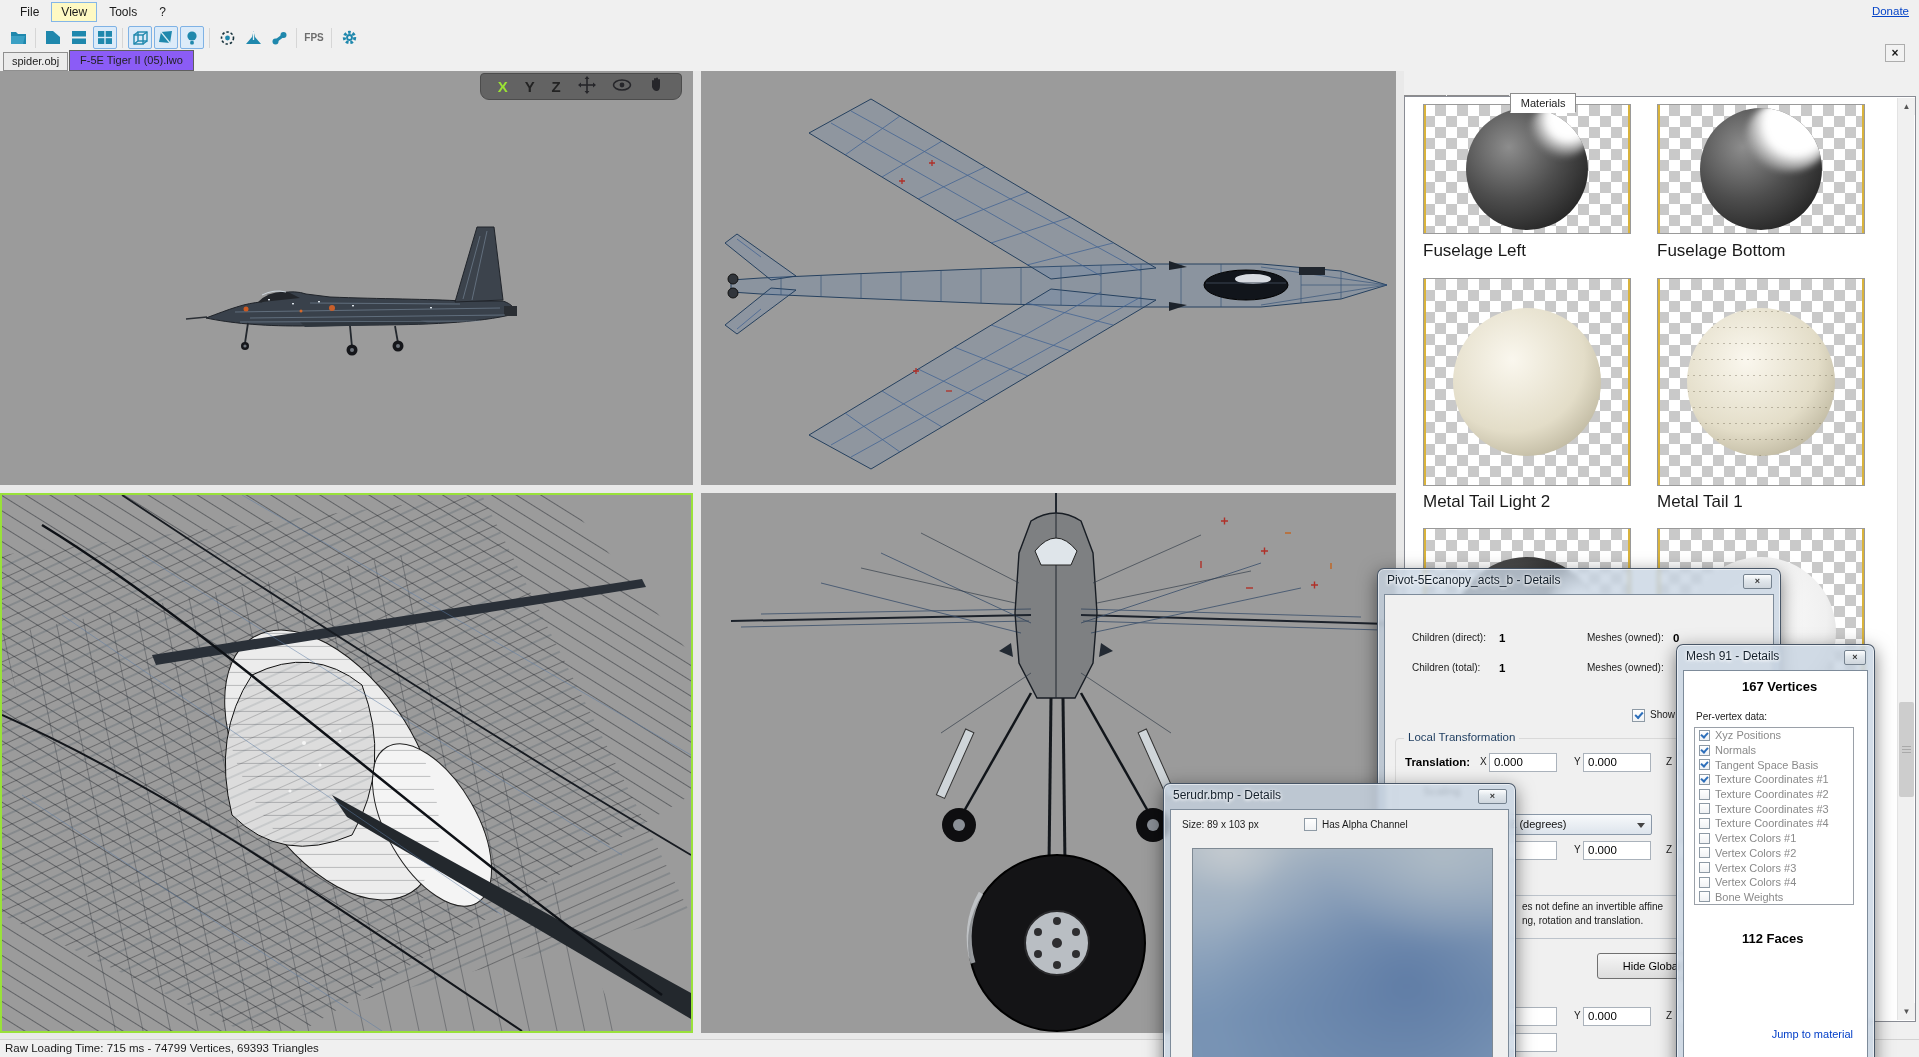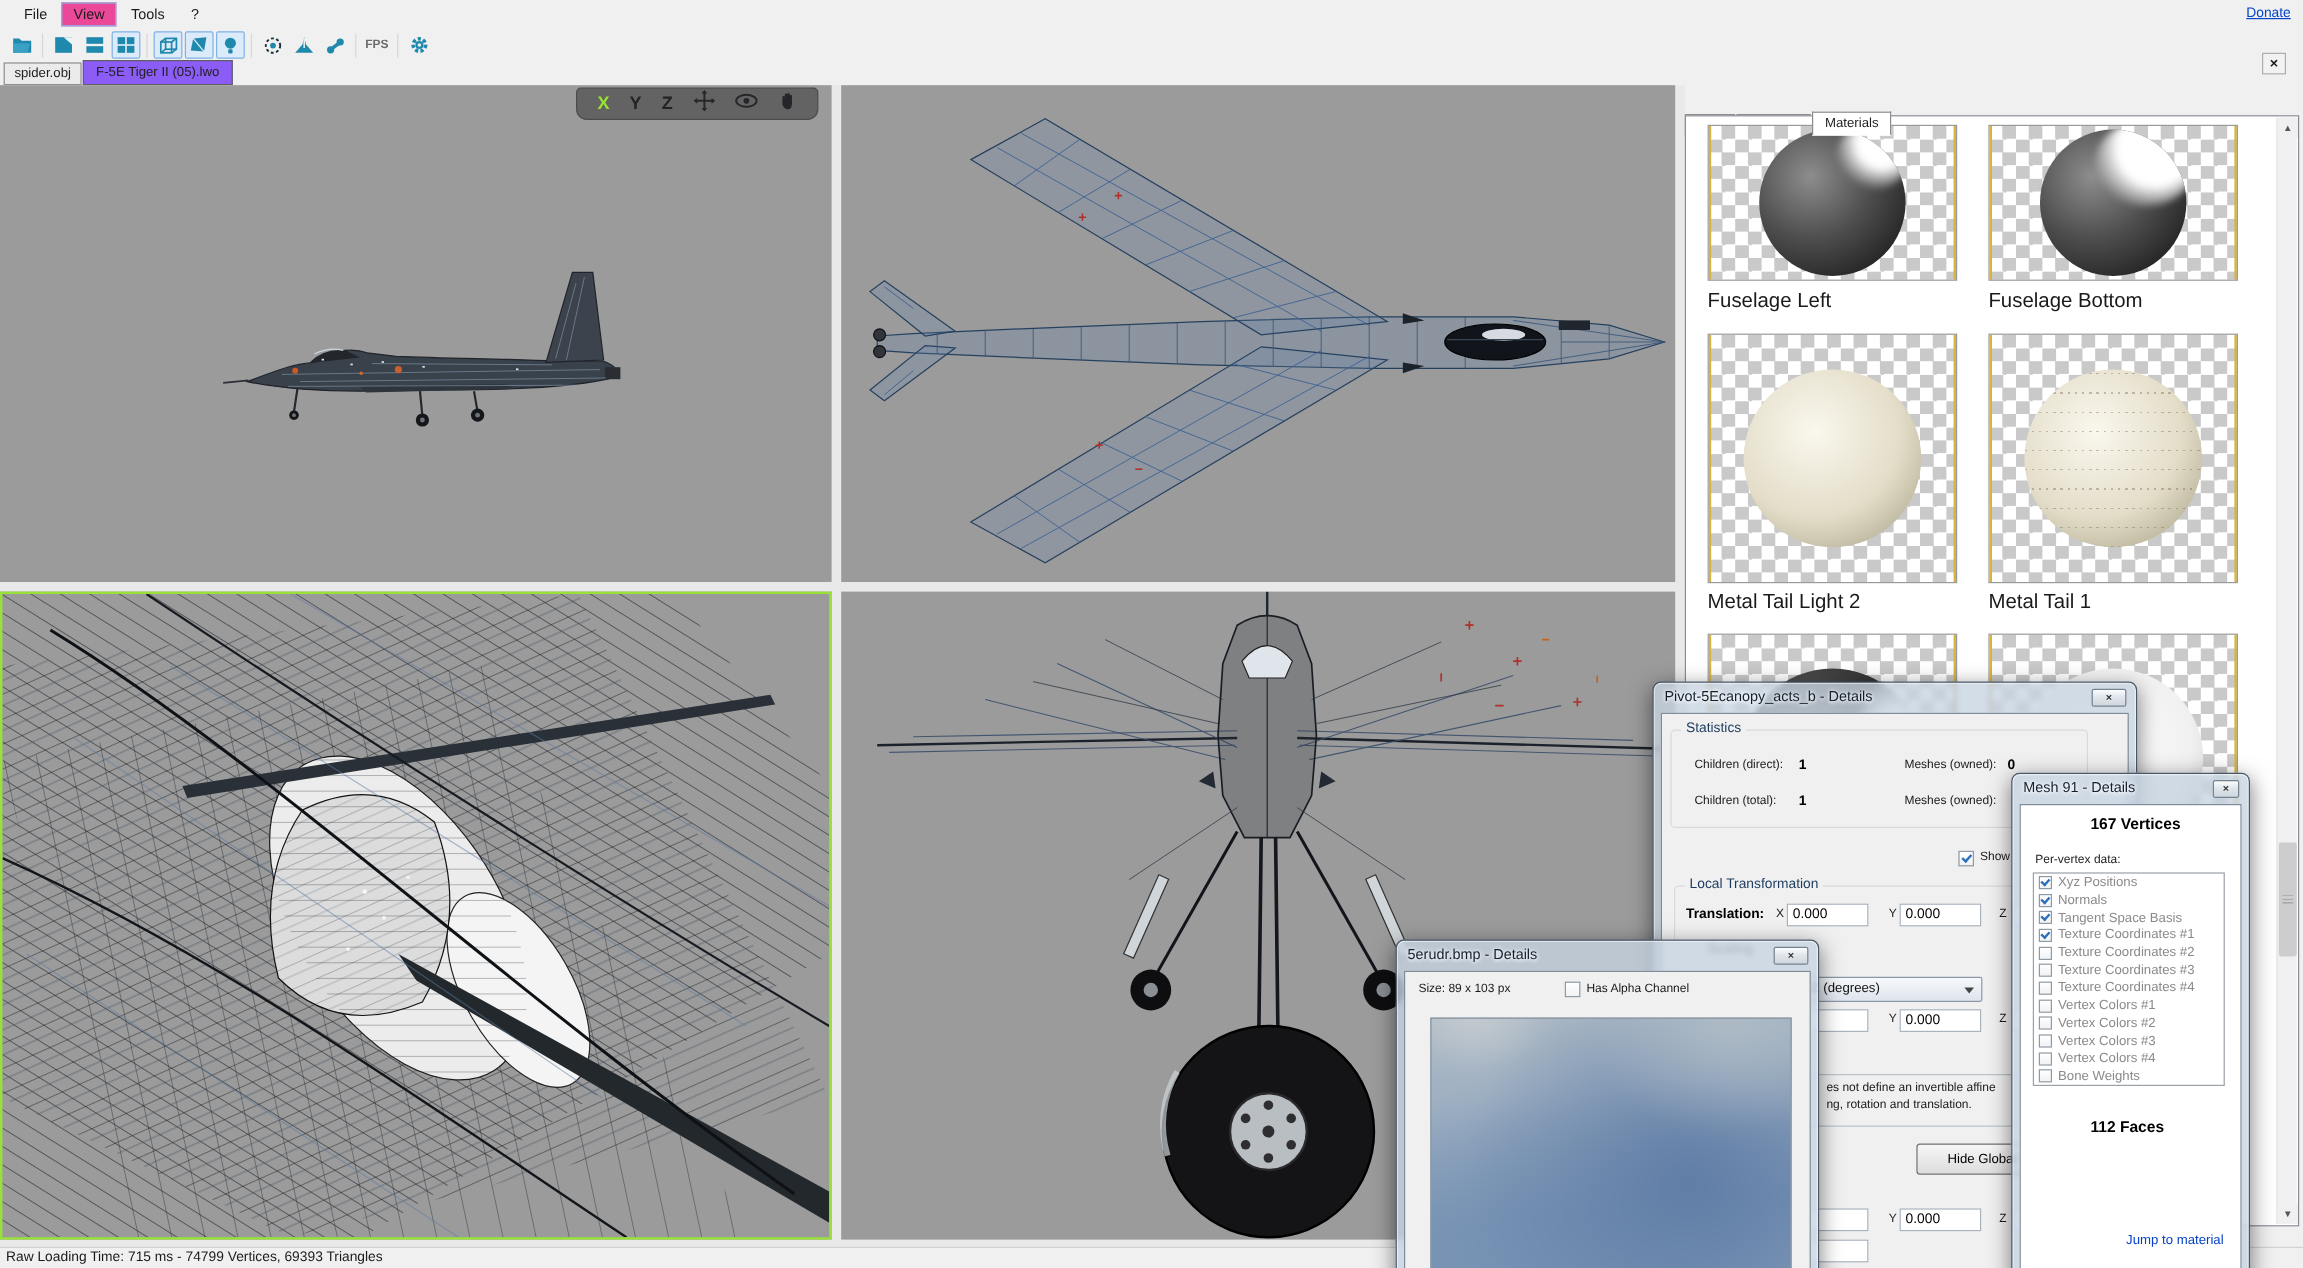--- a/index.html
+++ b/index.html
@@ -1,21 +1,21 @@
 <!DOCTYPE html>
 <html><head>
 <meta charset="utf-8">
 <style>
 * { margin:0; padding:0; box-sizing:border-box; }
 html,body { width:1919px; height:1057px; overflow:hidden; font-family:"Liberation Sans", sans-serif; background:#f0f0f0; }
 
 
 #menubar { position:absolute; left:0; top:0; width:1919px; height:24px; background:#f0f0f0; display:flex; align-items:center; padding-left:10px; font-size:12px; color:#1a1a1a; }
 .menu-item { padding:3px 10px; margin-right:2px; }
-.menu-item.active { background:#ec4899; border:1px solid #84b6e8; padding:2px 9px; }
+.menu-item.active { background:#fef9c3; border:1px solid #84b6e8; padding:2px 9px; }
 #donate { position:absolute; right:10px; top:5px; font-size:11.5px; color:#0645c8; text-decoration:underline; }
 
 #toolbar { position:absolute; left:0; top:24px; width:1919px; height:27px; background:#f0f0f0; display:flex; align-items:center; padding-left:5px; }
 .tbtn { width:24px; height:23px; display:flex; align-items:center; justify-content:center; margin:0 1px; border:1px solid transparent; border-radius:2px; }
 .tbtn.toggled { background:#dcebf9; border:1px solid #7fb2e5; }
 .tsep { width:1px; height:20px; background:#d6d6d6; margin:0 4px; }
 .fps-label { font-size:10px; font-weight:bold; color:#6d6d6d; padding:0 4px; }
 
 #tabstrip { position:absolute; left:0; top:51px; width:1919px; height:20px; background:#f0f0f0; display:flex; align-items:flex-end; padding-left:3px; }
 .doctab { font-size:11px; padding:2px 8px 3px 8px; border:1px solid #8f8f8f; background:#ebebeb; color:#222; margin-right:1px; }
@@ -486,23 +486,20 @@
     <div class="sbtn" style="bottom:0;">▼</div>
   </div>
 </div>
 
 <div id="statusbar"><span>Raw Loading Time: 715 ms - 74799 Vertices, 69393 Triangles</span></div>
 
 <div class="aero" style="left:1377px;top:568px;width:404px;height:520px;z-index:10;">
   <span class="dlg-title">Pivot-5Ecanopy_acts_b - Details</span>
   <span class="dlg-close">×</span>
   <div class="aero-body">
-    <div class="groupbox" style="left:7px;top:13px;width:348px;height:82px;">
-      <span class="gb-legend">Statistics</span>
-    </div>
     <span class="lbl" style="left:27px;top:37px;">Children (direct):</span>
     <span class="val" style="left:114px;top:37px;">1</span>
     <span class="lbl" style="left:202px;top:37px;">Meshes (owned):</span>
     <span class="val" style="left:288px;top:37px;">0</span>
     <span class="lbl" style="left:27px;top:67px;">Children (total):</span>
     <span class="val" style="left:114px;top:67px;">1</span>
     <span class="lbl" style="left:202px;top:67px;">Meshes (owned):</span>
     <span class="cb checked" style="left:247px;top:114px;"></span>
     <span class="lbl" style="left:265px;top:114px;">Show</span>
     <div class="groupbox" style="left:10px;top:143px;width:350px;height:360px;">

